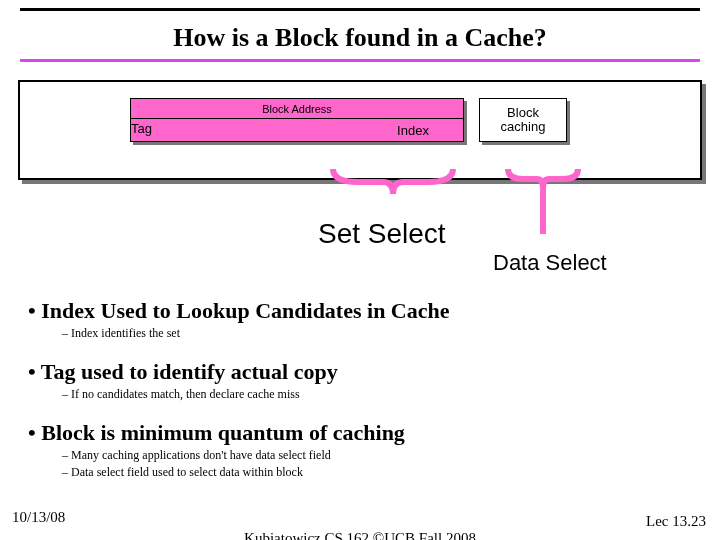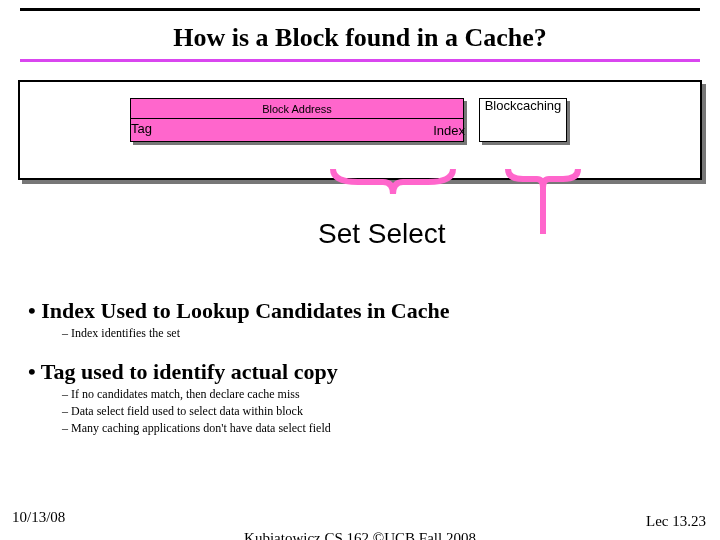--- a/index.html
+++ b/index.html
@@ -60,31 +60,31 @@
     font-family: Arial, sans-serif;
   }
   .tag-label {
     position: absolute; top: 22px; left: 0; width: 170px;
     text-align: left; font-size: 13px;
   }
   .index-label-wrap {
     position: absolute; top: 20px; left: 230px; width: 104px; height: 24px;
   }
   .index-label {
-    font-size: 13px; text-align: right; line-height: 24px;
+    font-size: 13px; text-align: center; line-height: 24px;
   }
   .offset-shadow {
     position: absolute; top: 3px; left: 352px; width: 88px; height: 44px;
     background: #777;
   }
   .offset-box {
     position: absolute; top: 0; left: 349px; width: 88px; height: 44px;
     background: #fff; border: 1.5px solid #000;
     font-size: 13px; text-align: center;
-    display: flex; flex-direction: row; justify-content: center;
+    display: flex; flex-direction: column; justify-content: center;
     line-height: 1.1;
   }
   .brace-area {
     position: relative;
     margin: 0 18px;
     height: 70px;
   }
   .brace {
     position: absolute;
     font-family: Arial, sans-serif;
@@ -147,28 +147,30 @@
       <path d="M5 5 Q5 18 30 18 L55 18 Q65 18 65 30 Q65 18 75 18 L100 18 Q125 18 125 5" fill="none" stroke="#ff66cc" stroke-width="6"></path>
     </svg>
   </div>
   <div class="brace" style="left:485px; top:-16px;">
     <svg width="80" height="72">
       <path d="M5 5 Q5 15 20 15 L34 15 Q40 15 40 24 Q40 15 46 15 L60 15 Q75 15 75 5" fill="none" stroke="#ff66cc" stroke-width="6"></path>
       <line x1="40" y1="24" x2="40" y2="70" stroke="#ff66cc" stroke-width="6"></line>
     </svg>
   </div>
   <div class="set-select">Set Select</div>
+  <div class="data-select">Data Select</div>
 </div>
 
 <div class="bullets">
   <div class="b1">• <span>Index Used to Lookup Candidates in Cache</span></div>
   <div class="b2">– <span>Index identifies the set</span></div>
   <div class="b1">• <span>Tag used to identify actual copy</span></div>
   <div class="b2">– <span>If no candidates match, then declare cache miss</span></div>
+  <div class="b1">• <span>Block is minimum quantum of caching</span></div>
+  <div class="b2">– <span>Many caching applications don't have data select field</span></div>
   <div class="b2">– <span>Data select field used to select data within block</span></div>
-  <div class="b2">– <span>Many caching applications don't have data select field</span></div>
 </div>
 
 <div class="footer">
   <div class="footer-date">10/13/08</div>
   <div class="footer-center">Kubiatowicz CS 162 ©UCB Fall 2008</div>
   <div class="footer-right">Lec 13.23</div>
 </div>
 
 </body></html>

